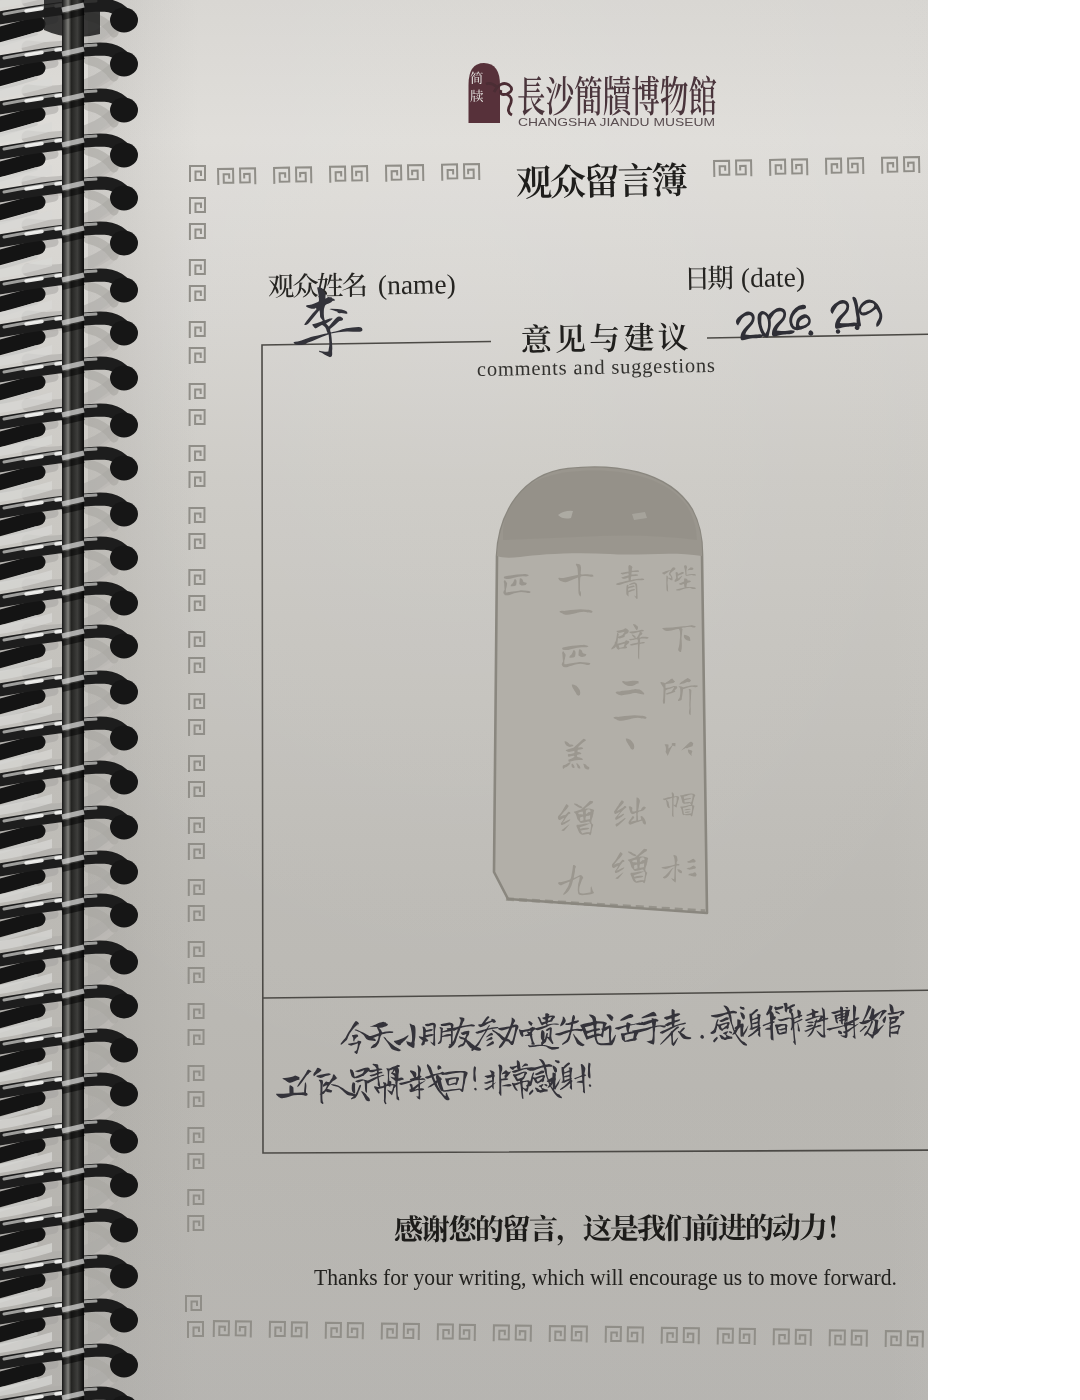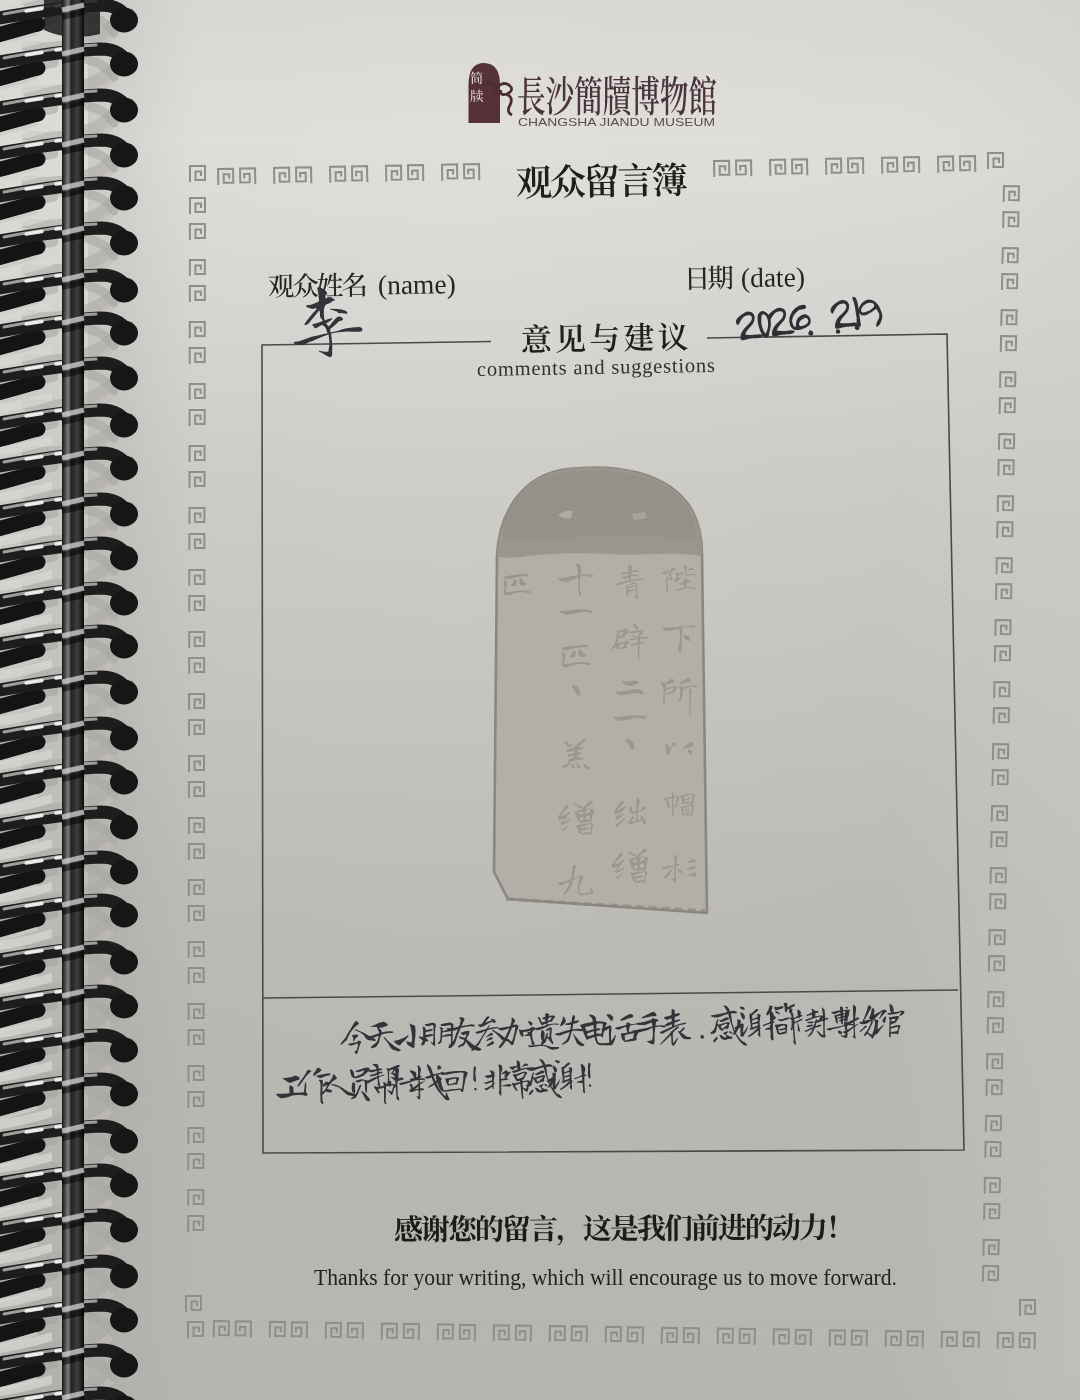--- a/index.html
+++ b/index.html
@@ -1,13 +1,13 @@
 <!DOCTYPE html>
 <html><head><meta charset="utf-8">
-<style>html,body{margin:0;padding:0;}#page{width:1080px;height:1400px;position:relative;overflow:hidden;font-family:"Liberation Serif",serif;}</style>
+<style>html,body{margin:0;padding:0;}#page{width:928px;height:1400px;position:relative;overflow:hidden;font-family:"Liberation Serif",serif;}</style>
 </head><body>
 <div id="page">
 <svg width="1080" height="1400" viewBox="0 0 1080 1400">
 <defs>
 <linearGradient id="pcen" x1="0" y1="0" x2="0" y2="1">
  <stop offset="0" stop-color="#d7d5d1"></stop>
           <stop offset="0.1" stop-color="#dedcd8"></stop>
  <stop offset="0.22" stop-color="#d5d3cf"></stop>
           <stop offset="0.34" stop-color="#cbc9c4"></stop>
  <stop offset="0.5" stop-color="#c3c1bc"></stop>

